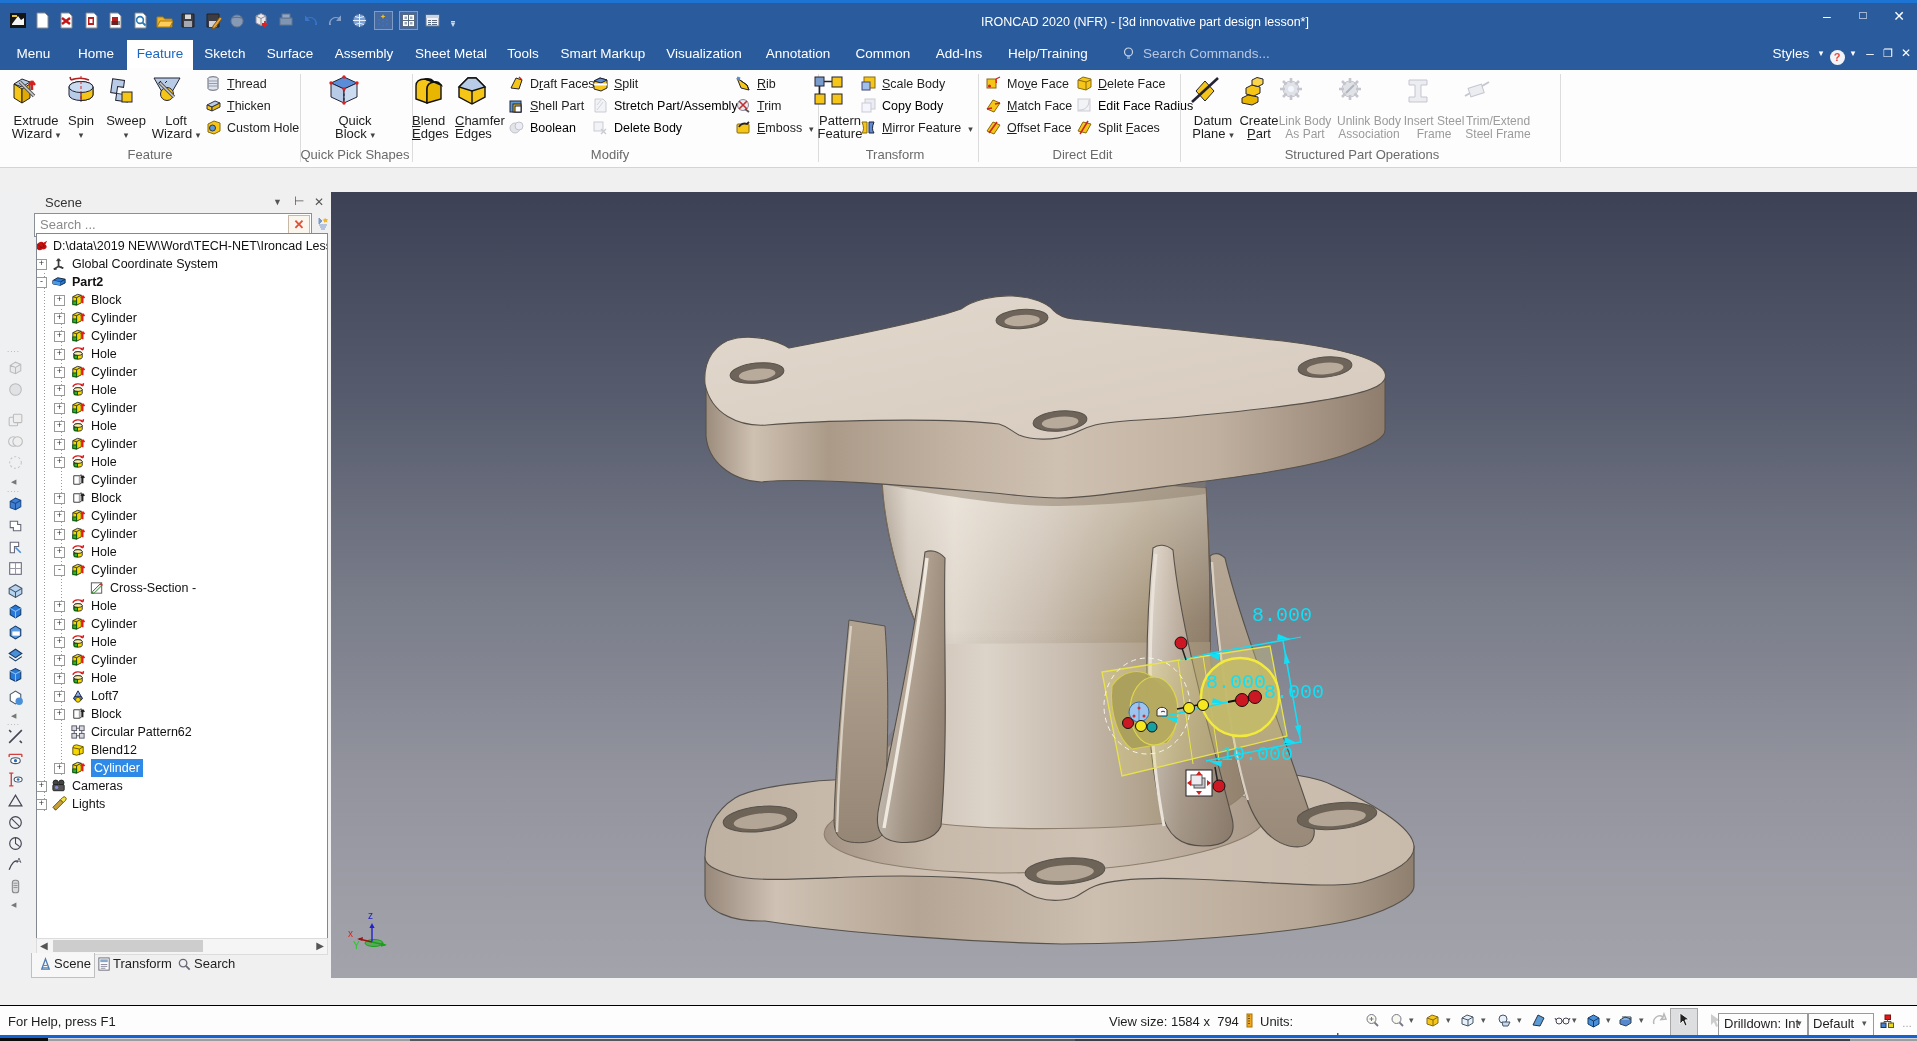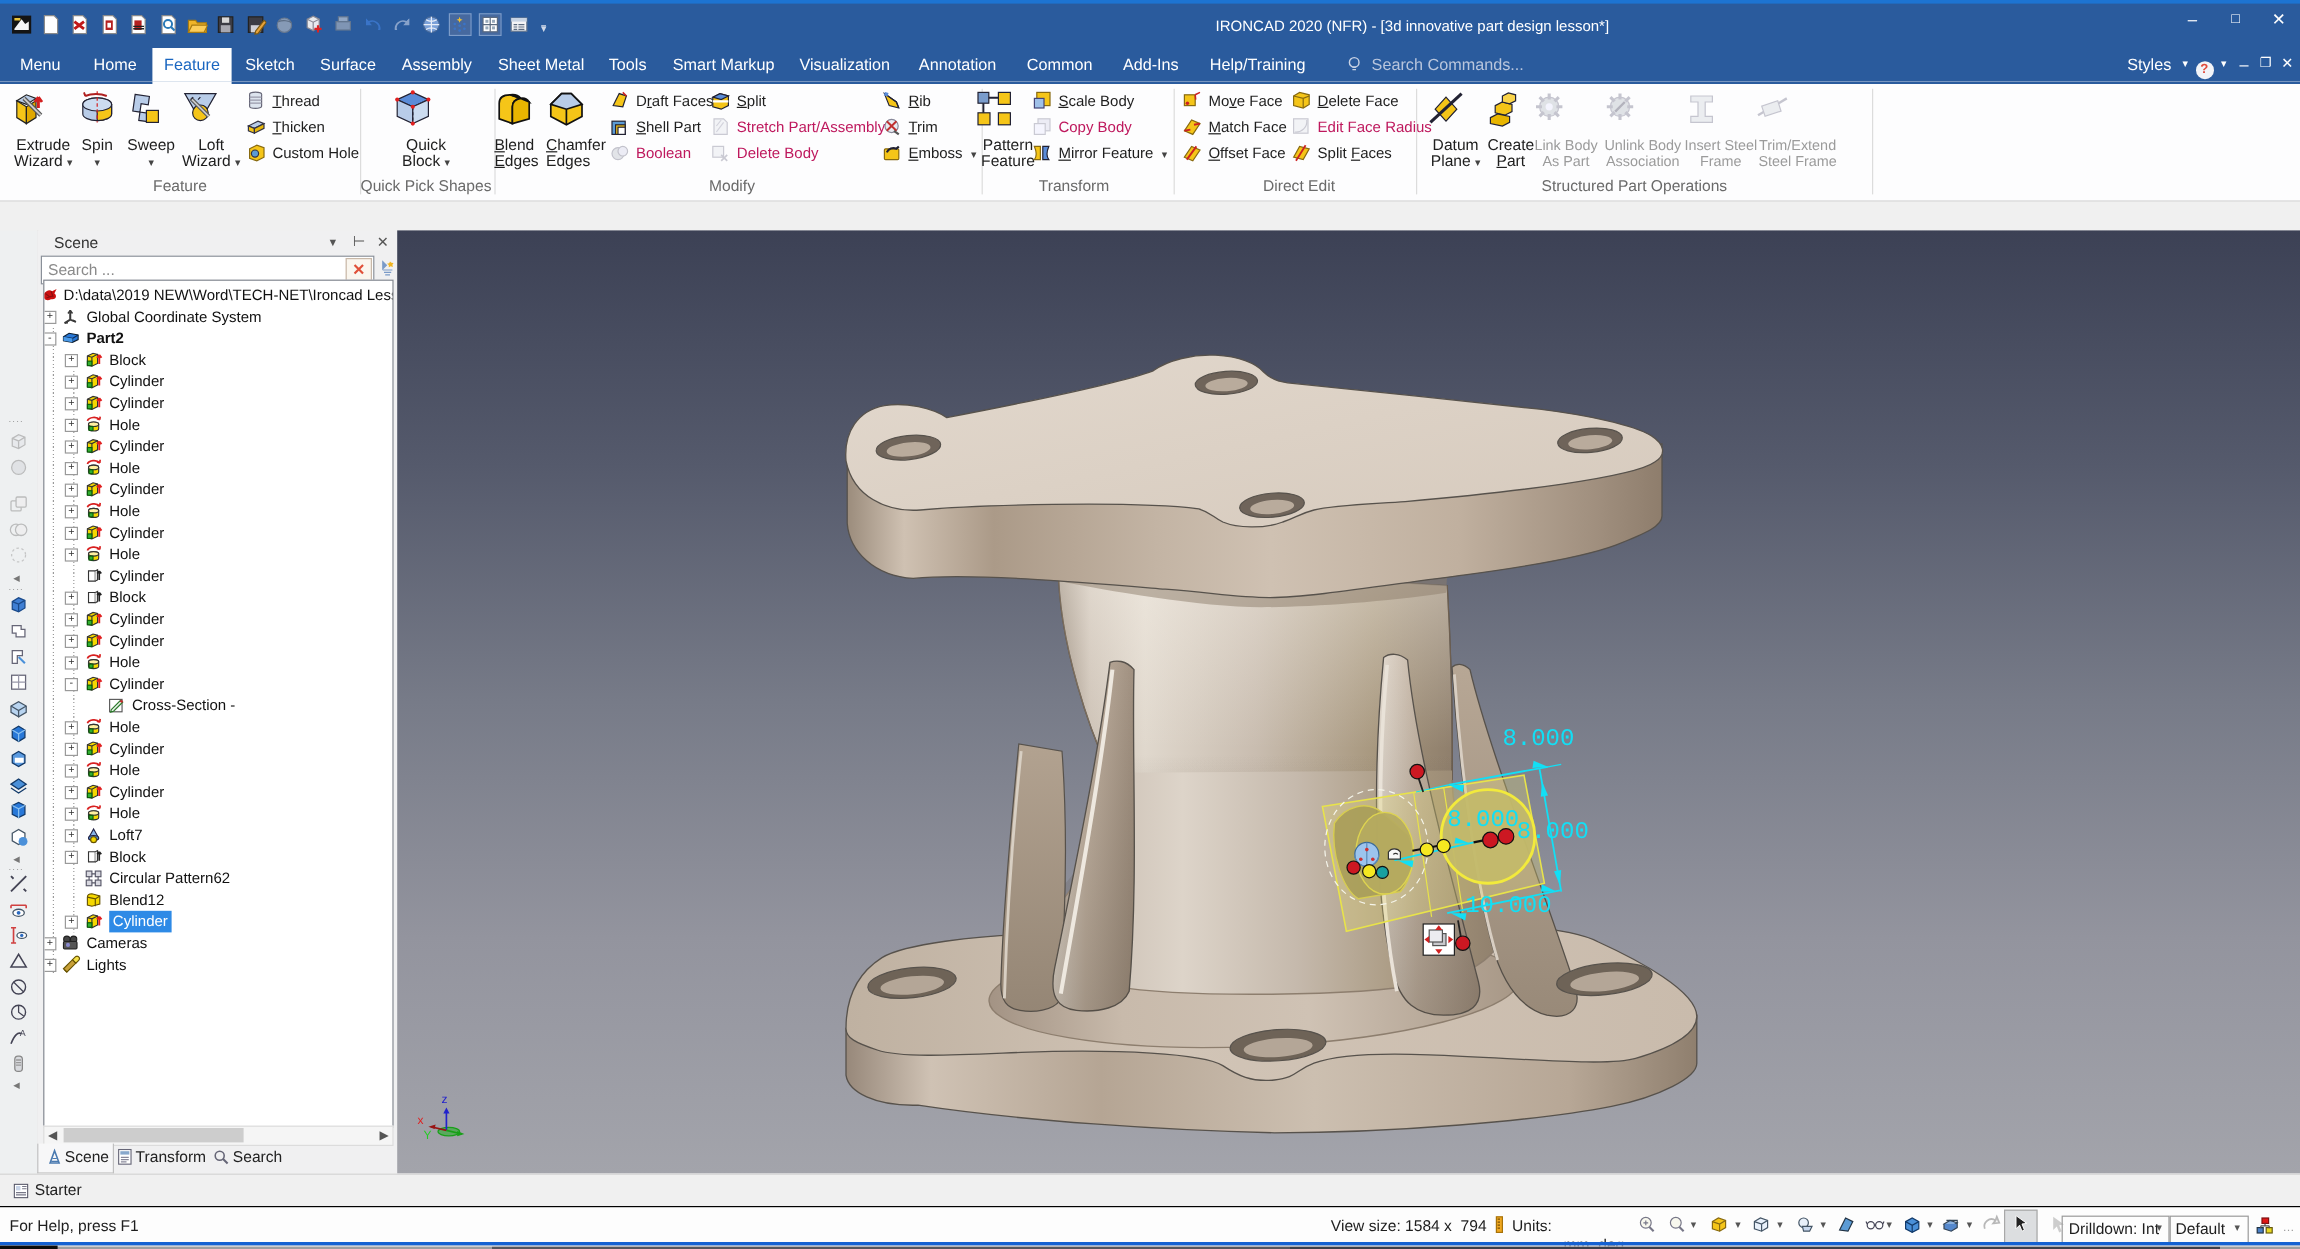--- a/index.html
+++ b/index.html
@@ -2,38 +2,38 @@
 <html><head>
 <meta charset="utf-8">
 <style>
   html,body{margin:0;padding:0;}
   #app{position:relative;width:1917px;height:1041px;overflow:hidden;
     font-family:"Liberation Sans",sans-serif;background:#f0f0f0;
     -webkit-font-smoothing:antialiased;}
   
   #titlebar{position:absolute;left:0;top:0;width:1917px;height:40px;background:#2a5b9d;}
   #titlebar:before{content:"";position:absolute;left:0;top:0;width:1917px;height:3px;background:#1d74d2;}
-  #apptitle{position:absolute;top:15px;left:981px;color:#fff;font-size:12.5px;margin-left:32px;}
+  #apptitle{position:absolute;top:15px;left:981px;color:#fff;font-size:12.5px;}
   .winbtn{position:absolute;top:8px;color:#fff;font-size:14px;width:30px;text-align:center;}
   
   #menubar{position:absolute;left:0;top:40px;width:1917px;height:28px;background:#2a5b9d;}
   .mtab{position:absolute;top:0;height:28px;line-height:27px;color:#fff;font-size:13.5px;text-align:center;}
   .mtab.active{background:#fff;color:#1a66c0;}
   
   #ribbon{position:absolute;left:0;top:68px;width:1917px;height:99px;background:#fdfdfe;border-bottom:1px solid #d4d4d4;}
   #ribbon .topline{position:absolute;left:0;top:0;height:2px;background:#2a5b9d;}
   .rsep{position:absolute;top:6px;height:88px;width:1px;background:#dcdcdc;}
   .rglabel{position:absolute;top:79px;height:16px;font-size:13px;color:#6a6a6a;text-align:center;}
   .bigitem{position:absolute;top:6px;font-size:13px;color:#1e1e1e;line-height:13.5px;}
   .bigitem .bicon{margin:0 auto 3px auto;width:34px;height:34px;}
   .bigitem.dis{color:#9b9b9b;font-size:12px;}
   .bigitem .ln{width:max-content;margin-left:50%;transform:translateX(-50%);white-space:nowrap;}
   .smallrow{position:absolute;height:18px;font-size:12.5px;color:#1e1e1e;line-height:18px;white-space:nowrap;}
   .smallrow .sicon{display:inline-block;width:17px;height:17px;vertical-align:-4px;margin-right:5px;}
-  .smallrow.dis{color:#be185d;}
+  .smallrow.dis{color:#000000;}
   .dda{color:#444;font-size:9px;}
   .qi{width:17px;height:17px;margin:0 3.7px;}
   .qi.pressed{background:#46699f;outline:1px solid #7d9cc8;}
   .sbi{position:absolute;top:6px;width:17px;height:17px;}
   .sba{position:absolute;top:9px;font-size:9px;color:#555;}
   u{text-decoration-thickness:1px;}
   
   #doctabs{position:absolute;left:0;top:168px;width:1917px;height:24px;background:#e9e9e9;}
   .dtab{position:absolute;top:1px;height:23px;line-height:23px;font-size:12.5px;color:#333;white-space:nowrap;overflow:hidden;}
   
@@ -1036,28 +1036,20 @@
 <path d="M41,750 L28,747" stroke="#991414"></path>
           <path d="M26,747 l6,-2 l-0.8,3.8 z" fill="#991414" stroke="none"></path>
 <path d="M41,750 L54,753" stroke="#18a018"></path>
           <path d="M56,753 l-6,-2.6 l0,4.4 z" fill="#18a018" stroke="none"></path>
 <text x="37" y="727" style="font-size:10px;fill:#2222cc;" stroke="none">z</text>
 <text x="17" y="745" style="font-size:10px;fill:#dd2222;" stroke="none">x</text>
 <text x="22" y="757" style="font-size:10px;fill:#22cc22;" stroke="none">Y</text>
 </g>
 </svg>
     </div>
-  <div id="starterrow">
-    <svg style="position:absolute;left:11px;top:7px;width:13px;height:13px;" viewBox="0 0 14 14">
-        <rect x="1" y="1" width="12" height="12" fill="#fff" stroke="#556"></rect>
-        <rect x="2.5" y="2.5" width="4" height="4" fill="#c8d4e8"></rect>
-        <path d="M8 3 h4 M8 5 h4 M2.5 8.5 h9 M2.5 10.5 h9" stroke="#778"></path>
-      </svg>
-    <span style="position:absolute;left:29px;top:5px;font-size:13px;color:#222;">Starter</span>
-  </div>
   <div id="statusbar">
     <span style="position:absolute;left:8px;top:8px;">For Help, press F1</span>
     <span style="position:absolute;left:1109px;top:8px;">View size: 1584 x&nbsp; 794</span>
     <svg class="sbi" style="left:1241px;" viewBox="0 0 17 17">
         <rect x="6" y="2" width="5" height="13" fill="#f0a820" stroke="#a87208"></rect>
         <path d="M7 4 h2 M7 6.5 h2 M7 9 h2 M7 11.5 h2" stroke="#7a5205"></path>
       </svg>
     <span style="position:absolute;left:1260px;top:8px;">Units:</span>
     <span style="position:absolute;left:1303px;top:24px;">mm, deg</span>
     <svg class="sbi" style="left:1364px;" viewBox="0 0 17 17">

